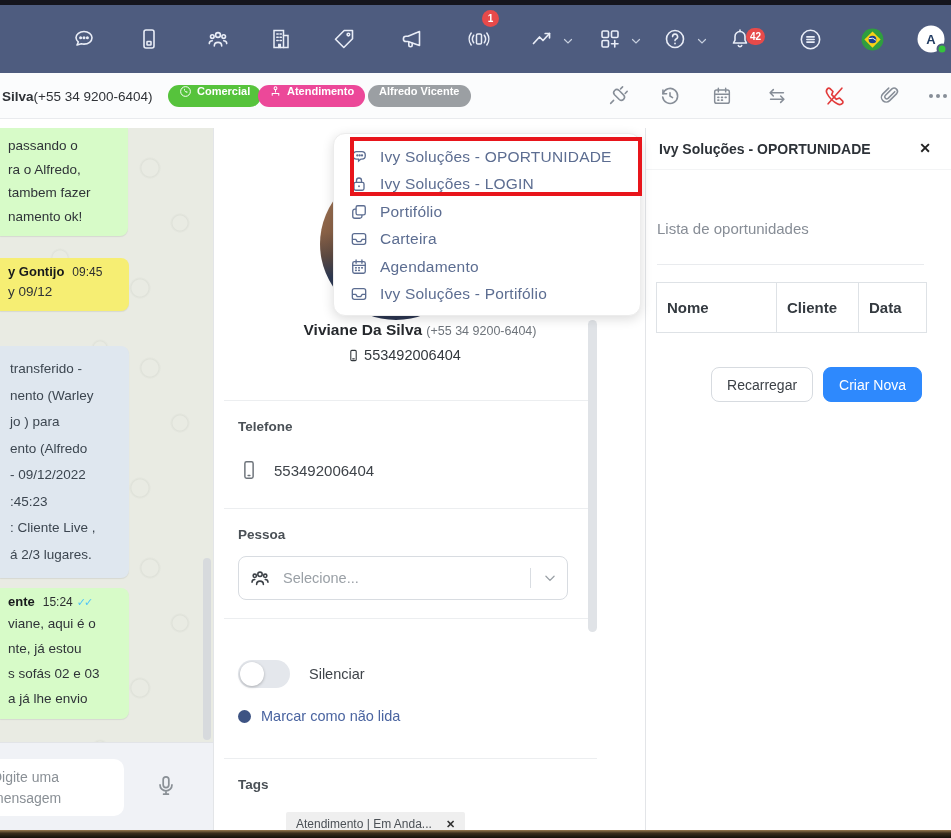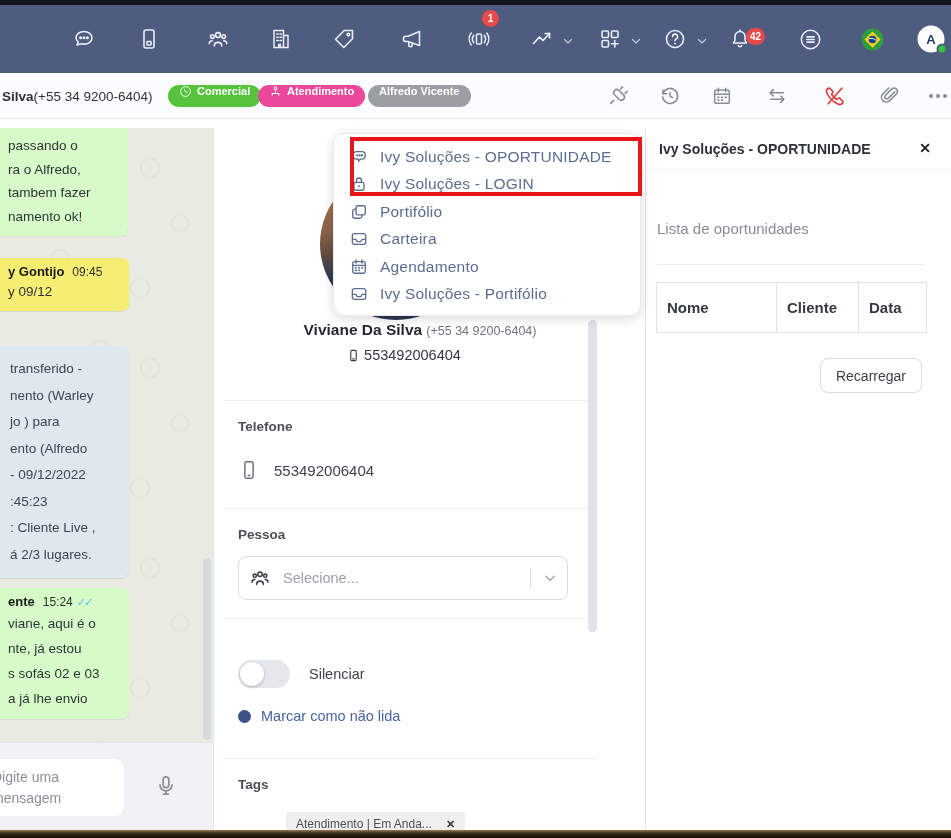--- a/index.html
+++ b/index.html
@@ -98,21 +98,21 @@
 
   
   .op-header { position:absolute; left:0; top:0; right:0; height:42px; border-bottom:1px solid #f3f4f5; }
   .op-title { position:absolute; left:13px; top:13px; font-size:14px; font-weight:bold; color:#2d3238; }
   .op-close { position:absolute; right:20px; top:12px; font-size:14px; font-weight:bold; color:#222; cursor:pointer; }
   .op-list-label { position:absolute; left:11px; top:92px; font-size:15px; color:#878d96; }
   .op-div { position:absolute; left:11px; right:27px; top:136px; height:1px; background:#e9ebee; }
   .op-table { position:absolute; left:10px; top:154px; border-collapse:collapse; }
   .op-table th { border:1px solid #dee2e6; font-size:15px; font-weight:bold; color:#343a40; text-align:left;
                  padding:16px 10px; }
-  .btn-row { position:absolute; right:29px; top:230px; display:flex; gap:10px; }
+  .btn-row { position:absolute; right:29px; top:239px; display:flex; gap:10px; }
   .btn { height:35px; border-radius:8px; font-size:14px; display:flex; align-items:center; padding:0 15px; cursor:pointer; }
   .btn-light { background:#fff; border:1px solid #d7dbe0; color:#3c4147; }
   .btn-blue { background:#2e89fd; border:1px solid #2e89fd; color:#fff; }
 
   .bottombar { position:absolute; left:0; bottom:0; width:100%; height:8px;
                background:linear-gradient(180deg,#9a7a50 0%, #3a2d1c 40%, #15100a 100%); }
 </style>
 </head>
 <body>
 
@@ -456,17 +456,18 @@
       <tbody>
           <tr>
         <th style="width:120px;">Nome</th>
         <th style="width:82px;">Cliente</th>
         <th style="width:68px;">Data</th>
       </tr>
     </tbody>
       </table>
     <div class="btn-row">
       <div class="btn btn-light">Recarregar</div>
+      <div class="btn btn-blue">Criar Nova</div>
     </div>
   </div>
 
   <div class="bottombar"></div>
 </div>
 
 </body></html>

